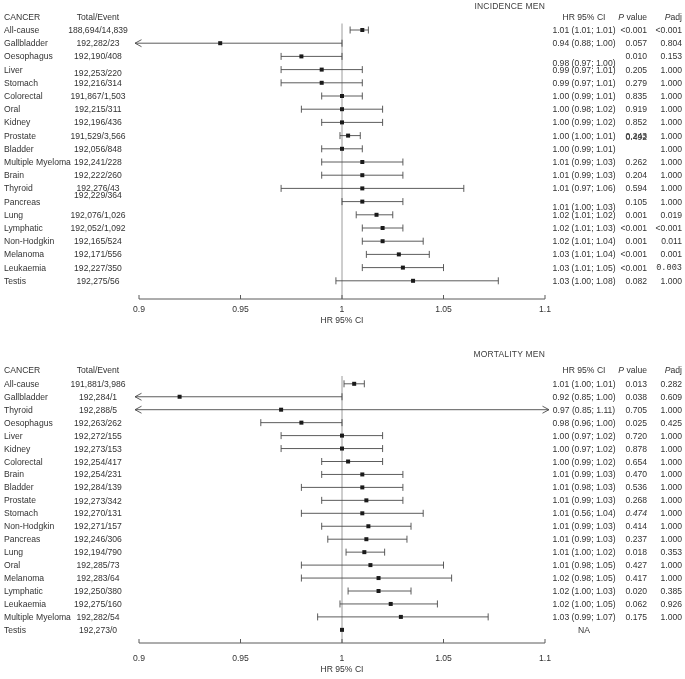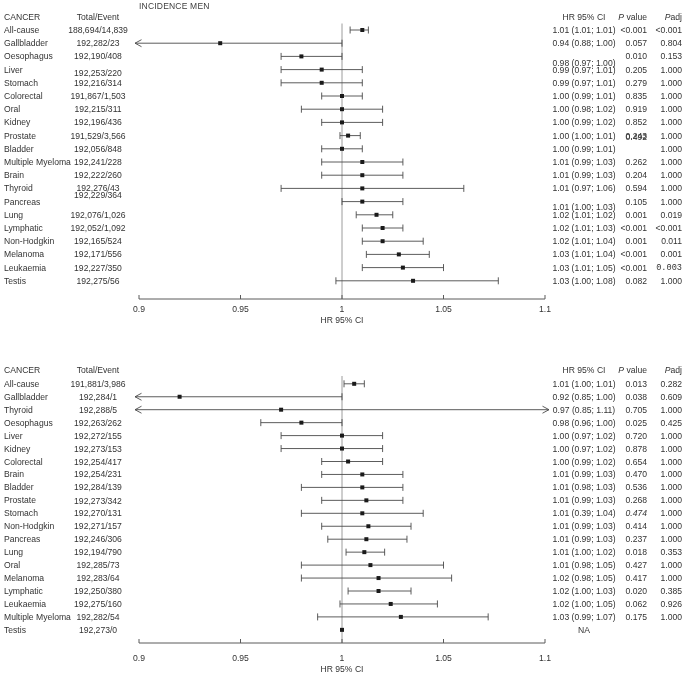--- a/index.html
+++ b/index.html
@@ -5,21 +5,21 @@
   html,body{margin:0;padding:0}
   body{
     width:685px;height:679px;position:relative;overflow:hidden;
     background:#ffffff;
     font-family:"Liberation Sans","DejaVu Sans",sans-serif;
     color:#333;
   }
   .panel{position:absolute;left:0;width:685px}
   #p0{top:0;height:340px}
   #p1{top:340px;height:339px}
-  .title{position:absolute;left:139px;width:406px;text-align:left;font-size:8.5px;color:#3d3d3d;letter-spacing:.2px}
+  .title{position:absolute;left:139px;width:406px;text-align:right;font-size:8.5px;color:#3d3d3d;letter-spacing:.2px}
   #p0 .title{top:1px}
   #p1 .title{top:9px}
   .cell,.hdr{position:absolute;height:12px;line-height:12px;font-size:8.6px;color:#333;white-space:nowrap}
   .name{left:4px}
   .total{left:48px;width:100px;text-align:center}
   .hr{left:536px;width:96px;text-align:center}
   .p{left:599px;width:48px;text-align:right}
   .padj{left:634px;width:48px;text-align:right}
   #p0 .hdr{top:11px}
   #p1 .hdr{top:24px}
@@ -276,20 +276,21 @@
       <div class="tick-label" style="top: 303.5px; left: 122px;">0.9</div>
       <div class="tick-label" style="top: 303.5px; left: 223.5px;">0.95</div>
       <div class="tick-label" style="top: 303.5px; left: 325px;">1</div>
       <div class="tick-label" style="top: 303.5px; left: 426.5px;">1.05</div>
       <div class="tick-label" style="top: 303.5px; left: 528px;">1.1</div>
     </div>
   <div class="xlabel">HR 95% CI</div>
 </section>
 
 <section class="panel" id="p1">
+  <div class="title">MORTALITY MEN</div>
   <div class="hdr name">CANCER</div>
   <div class="hdr total">Total/Event</div>
   <div class="hdr hr">HR 95% CI</div>
   <div class="hdr p"><i>P</i><span> value</span></div>
   <div class="hdr padj"><i>P</i><span>adj</span></div>
   <svg class="plot" width="685" height="339" viewBox="0 0 685 339">
       <line x1="341.9999999999999" x2="341.9999999999999" y1="36" y2="303" stroke="#9c9c9c" stroke-width="1"></line>
       <line x1="139" x2="545" y1="303" y2="303" stroke="#5a5a5a" stroke-width="1"></line>
       <line x1="139" x2="139" y1="303" y2="299" stroke="#5a5a5a" stroke-width="1"></line>
       <line x1="240.49999999999983" x2="240.49999999999983" y1="303" y2="299" stroke="#5a5a5a" stroke-width="1"></line>
@@ -444,21 +445,21 @@
       <div>
         <div class="cell name" style="top: 154.35px;">Prostate</div>
         <div class="cell total" style="top: 155px;">192,273/342</div>
         <div class="cell hr" style="top: 154.35px;">1.01 (0.99; 1.03)</div>
         <div class="cell p" style="top: 154.35px;">0.268</div>
         <div class="cell padj" style="top: 154.35px;">1.000</div>
       </div>
       <div>
         <div class="cell name" style="top: 167.3px;">Stomach</div>
         <div class="cell total" style="top: 167.3px;">192,270/131</div>
-        <div class="cell hr" style="top: 167.3px;">1.01 (0.39; 1.04)</div>
+        <div class="cell hr" style="top: 167.3px;">1.01 (0.56; 1.04)</div>
         <div class="cell p" style="top: 167.3px; font-style: italic;">0.474</div>
         <div class="cell padj" style="top: 167.3px;">1.000</div>
       </div>
       <div>
         <div class="cell name" style="top: 180.25px;">Non-Hodgkin</div>
         <div class="cell total" style="top: 180.25px;">192,271/157</div>
         <div class="cell hr" style="top: 180.25px;">1.01 (0.99; 1.03)</div>
         <div class="cell p" style="top: 180.25px;">0.414</div>
         <div class="cell padj" style="top: 180.25px;">1.000</div>
       </div>

